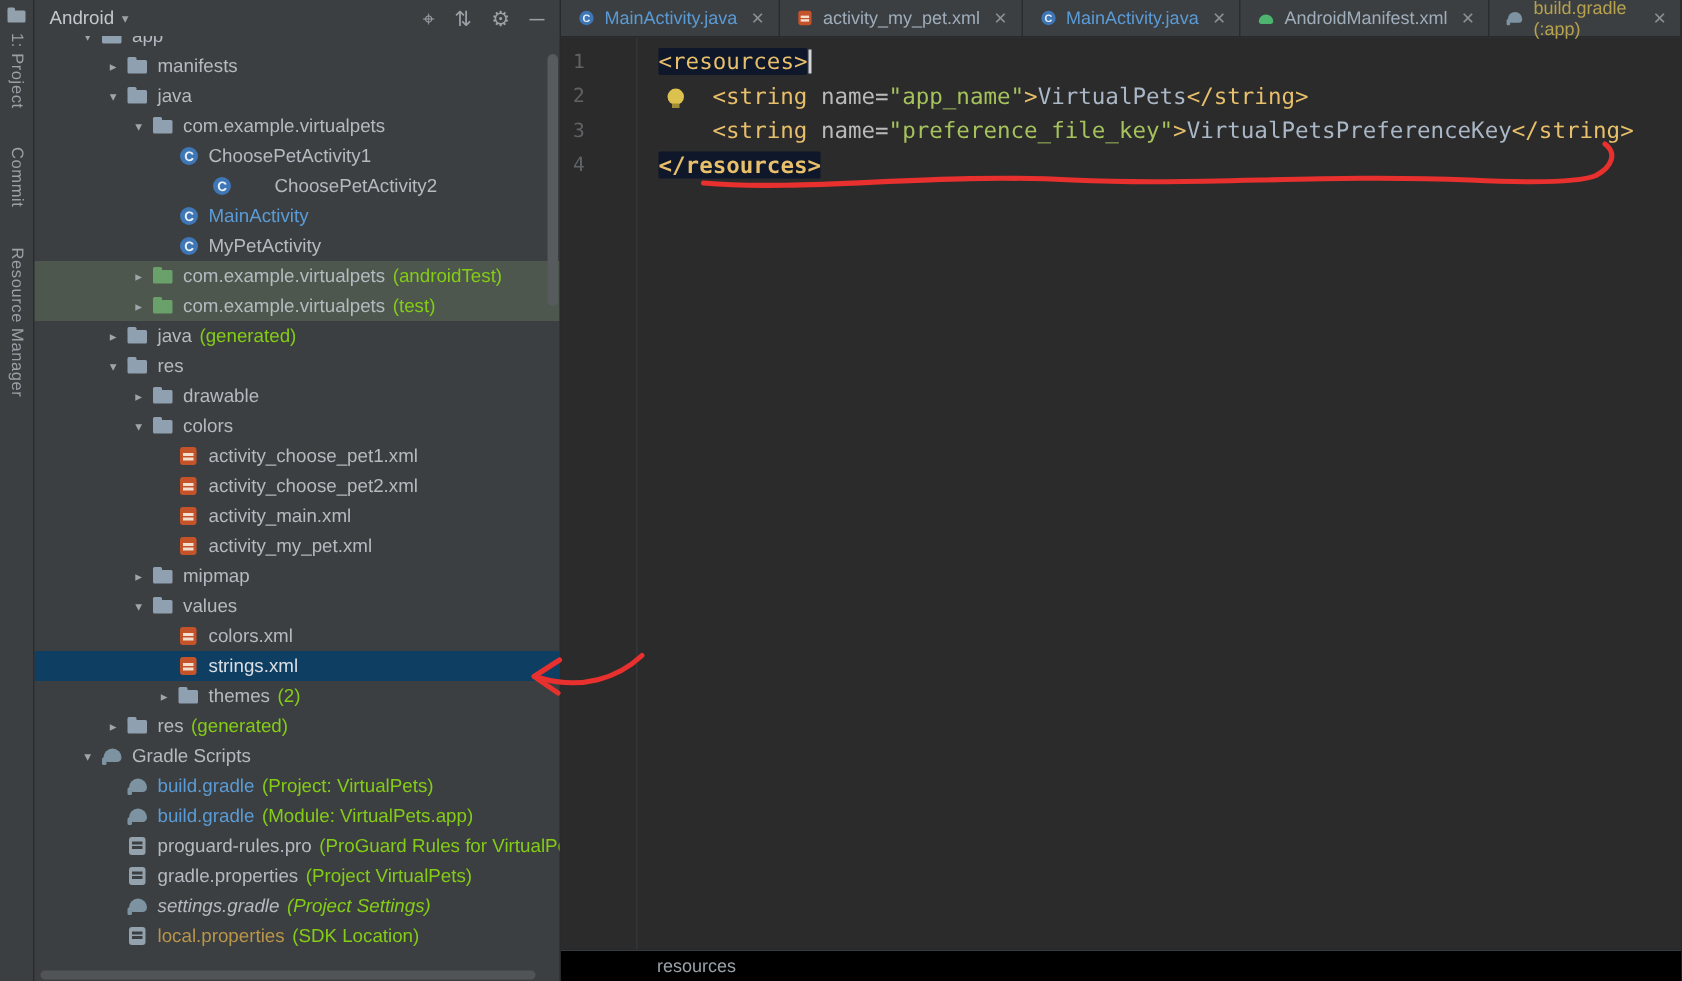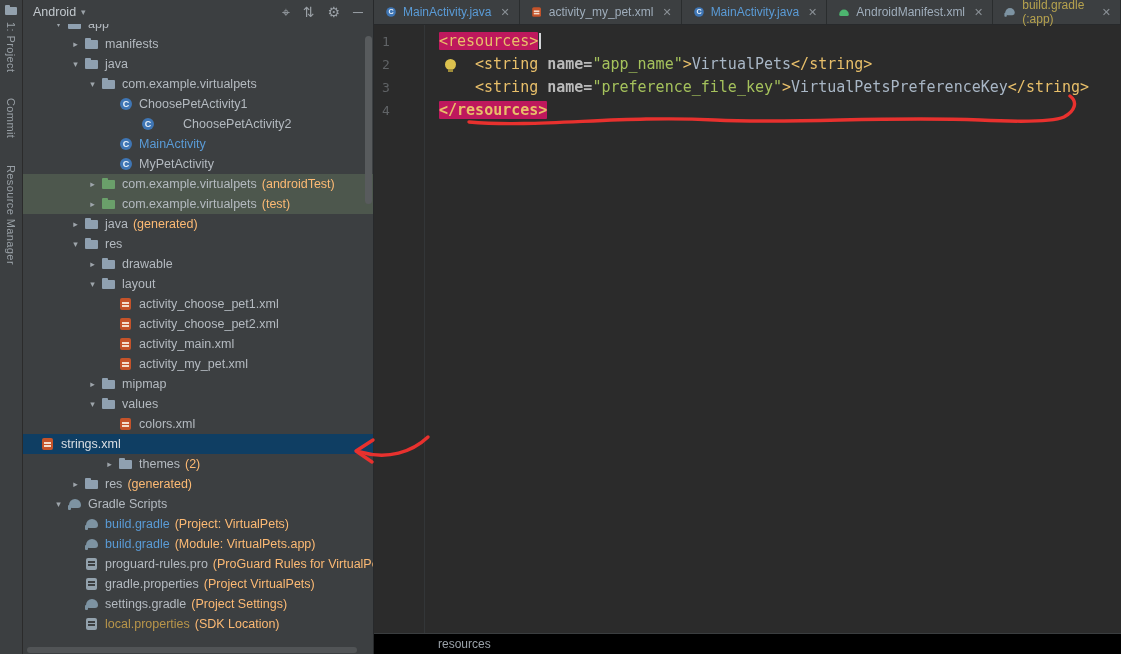--- a/index.html
+++ b/index.html
@@ -21,21 +21,21 @@
   .chev{color:#9aa1a7;font-size:9px;margin-left:5px;}
   .ph-icons{margin-left:auto;display:flex;gap:13px;color:#9aa0a6;font-size:14px;align-items:center;}
   .ph-icons span{cursor:pointer;line-height:1;}
 
   .tree{margin-top:-10px;position:relative;z-index:1;}
   .row{display:flex;align-items:center;height:20px;font-size:12.5px;color:#b4bac0;white-space:nowrap;cursor:default;}
   .row-sel{background:#0f3e63;color:#dbdfe3;}
   .row-test{background:#4d574d;}
   .arrow{width:17px;flex:none;font-size:9px;color:#9ea5ab;text-align:center;}
   .lbl{margin-left:5px;}
-  .ann{margin-left:5px;color:#fdba74;}
+  .ann{margin-left:5px;color:#84cc16;}
   .c-blue{color:#5a9bd6;}
   .c-olive{color:#b8954a;text-align:center;}
 
   
   .ic{position:relative;width:16px;height:16px;flex:0 0 16px;display:inline-block;}
   .ic-folder::before,.ic-package::before,.ic-folder-gen::before{content:"";position:absolute;left:1px;top:4px;width:13px;height:9px;background:#8fa0b0;border-radius:1px;}
   .ic-folder::after,.ic-package::after,.ic-folder-gen::after{content:"";position:absolute;left:1px;top:2px;width:6px;height:3px;background:#8fa0b0;border-radius:1px 1px 0 0;}
   .ic-folder-green::before{content:"";position:absolute;left:1px;top:4px;width:13px;height:9px;background:#6aa06a;border-radius:1px;}
   .ic-folder-green::after{content:"";position:absolute;left:1px;top:2px;width:6px;height:3px;background:#6aa06a;border-radius:1px 1px 0 0;}
   .ic-class::before{content:"C";position:absolute;left:2px;top:2px;width:12px;height:12px;border-radius:50%;background:#3f76b5;color:#e9f1f9;
@@ -63,22 +63,22 @@
 
   .notif{height:24px;background:#3d4144;border-bottom:1px solid #2b2b2b;display:flex;align-items:center;
     padding-left:12px;font-size:12px;color:#b8bdc2;flex:none;}
 
   .code-wrap{flex:1;position:relative;overflow:hidden;padding-top:5px;font-family:"DejaVu Sans Mono",monospace;}
   .gutter-line{position:absolute;left:50px;top:0;bottom:0;width:1px;background:#333638;}
   .cl{display:flex;height:23px;line-height:23px;position:relative;}
   .gut{flex:0 0 50px;box-sizing:border-box;padding-left:8px;color:#606366;font-size:13px;}
   .ct{padding-left:15px;white-space:pre;font-size:15px;color:#a9b7c6;}
   .tk-tag{color:#e8bf6a;}
-  .tk-tag-hl{color:#e8bf6a;background:#be185d;border-radius:1px;margin-top:20px;}
-  .tk-attr{color:#bababa;font-weight:bold;}
+  .tk-tag-hl{color:#e8bf6a;background:#0f172a;border-radius:1px;margin-top:20px;}
+  .tk-attr{color:#bababa;}
   .tk-val{color:#a5c25c;}
   .tk-plain{color:#a9b7c6;}
   .caret{display:inline-block;width:1.5px;height:16px;background:#d2d5d8;vertical-align:-3px;margin-left:1px;}
   .bulb{position:absolute;left:71px;top:6px;width:11px;height:11px;border-radius:50%;background:#dcc14e;}
   .bulb::after{content:"";position:absolute;left:3px;top:10px;width:5px;height:3px;background:#9f8c39;}
 
   .breadcrumbs{height:20px;flex:none;border-top:1px solid #3a3d3f;background:#000000;display:flex;align-items:center;
     padding-left:64px;font-size:12px;color:#9aa2a9;}
 
   .overlay{position:absolute;left:0;top:0;width:1121px;height:654px;z-index:50;pointer-events:none;}
@@ -171,21 +171,21 @@
           <span class="lbl">res</span>
         </div>
         <div class="row" style="padding-left: 61px;">
           <span class="arrow">▸</span>
           <span class="ic ic-folder"></span>
           <span class="lbl">drawable</span>
         </div>
         <div class="row" style="padding-left: 61px;">
           <span class="arrow">▾</span>
           <span class="ic ic-folder"></span>
-          <span class="lbl">layout</span>
+          <span class="lbl">colors</span>
         </div>
         <div class="row" style="padding-left: 78px;">
           <span class="arrow"></span>
           <span class="ic ic-xml"></span>
           <span class="lbl">activity_choose_pet1.xml</span>
         </div>
         <div class="row" style="padding-left: 78px;">
           <span class="arrow"></span>
           <span class="ic ic-xml"></span>
           <span class="lbl">activity_choose_pet2.xml</span>
@@ -208,21 +208,21 @@
         <div class="row" style="padding-left: 61px;">
           <span class="arrow">▾</span>
           <span class="ic ic-folder"></span>
           <span class="lbl">values</span>
         </div>
         <div class="row" style="padding-left: 78px;">
           <span class="arrow"></span>
           <span class="ic ic-xml"></span>
           <span class="lbl">colors.xml</span>
         </div>
-        <div class="row row-sel" style="">
+        <div class="row row-sel" style="padding-left: 78px;">
           <span class="arrow"></span>
           <span class="ic ic-xml"></span>
           <span class="lbl">strings.xml</span>
         </div>
         <div class="row" style="padding-left: 78px;">
           <span class="arrow">▸</span>
           <span class="ic ic-folder"></span>
           <span class="lbl">themes</span>
           <span class="ann">(2)</span>
         </div>
@@ -254,21 +254,21 @@
           <span class="ic ic-props"></span>
           <span class="lbl">proguard-rules.pro</span>
           <span class="ann">(ProGuard Rules for VirtualPets.ap</span>
         </div>
         <div class="row" style="padding-left: 44px;">
           <span class="arrow"></span>
           <span class="ic ic-props"></span>
           <span class="lbl">gradle.properties</span>
           <span class="ann">(Project VirtualPets)</span>
         </div>
-        <div class="row" style="padding-left: 44px;">
+        <div class="row" style="padding-left: 44px; font-style: italic;">
           <span class="arrow"></span>
           <span class="ic ic-gradle"></span>
           <span class="lbl">settings.gradle</span>
           <span class="ann">(Project Settings)</span>
         </div>
         <div class="row" style="padding-left: 44px;">
           <span class="arrow"></span>
           <span class="ic ic-props"></span>
           <span class="lbl c-olive">local.properties</span>
           <span class="ann">(SDK Location)</span>

